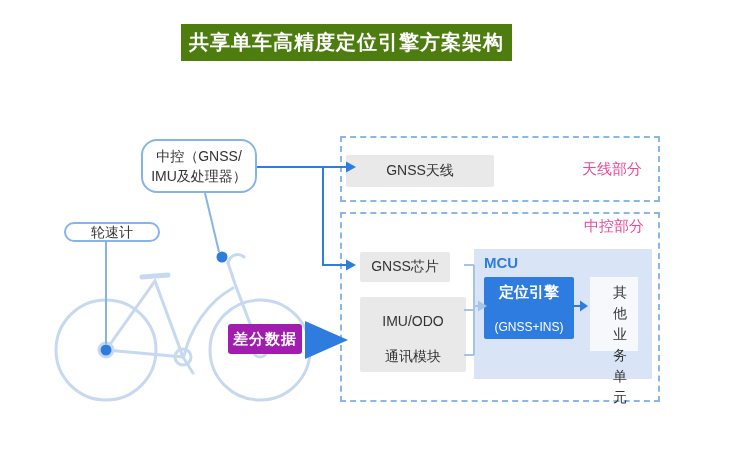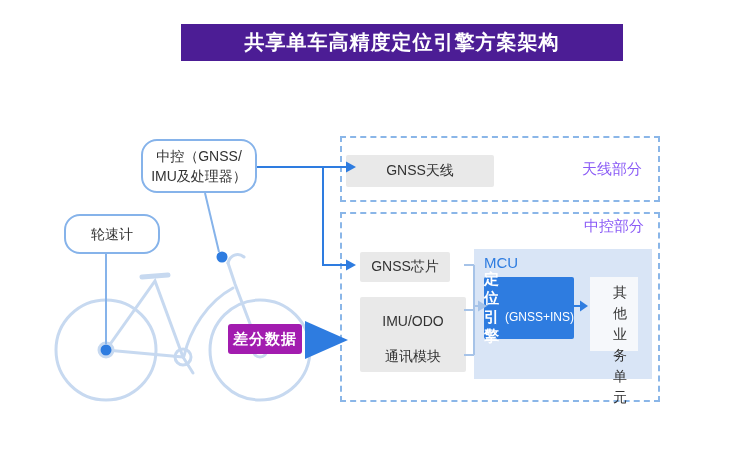--- a/index.html
+++ b/index.html
@@ -1,47 +1,47 @@
 <!DOCTYPE html>
 <html><head>
 <meta charset="utf-8">
 <style>
   *{margin:0;padding:0;box-sizing:border-box}
   html,body{background:#fff}
   body{font-family:"Liberation Sans","DejaVu Sans",sans-serif;color:#333}
   .stage{position:relative;width:750px;height:462px;background:#fff;overflow:hidden}
   .stage svg{position:absolute;left:0;top:0;pointer-events:none}
 
-  .banner{position:absolute;left:181px;top:24px;width:442px;height:37px;background:#4c1d95;color:#fff;
+  .banner{position:absolute;left:181px;top:24px;width:331px;height:37px;background:#4d7c0f;color:#fff;
           font-size:20px;font-weight:bold;letter-spacing:1px;display:flex;align-items:center;justify-content:center}
 
   .callout{position:absolute;background:#fff;border:2px solid #86b3ea;border-radius:16px;
            display:flex;flex-direction:column;align-items:center;justify-content:center;
            font-size:14px;color:#333;text-align:center;line-height:1.45}
   .cc-box{left:141px;top:139px;width:116px;height:54px}
-  .ws-box{left:64px;top:214px;width:96px;height:40px}
+  .ws-box{left:64px;top:222px;width:96px;height:20px}
 
   .dashed{position:absolute;border:2px dashed #8ab6e8;background:transparent}
   .antenna{left:340px;top:136px;width:320px;height:66px}
   .control{left:340px;top:212px;width:320px;height:190px}
-  .seclabel{position:absolute;font-size:15px;color:#8b5cf6}
+  .seclabel{position:absolute;font-size:15px;color:#ec4899}
   .antenna-label{right:16px;top:0;height:62px;display:flex;align-items:center}
   .control-label{right:14px;top:3px}
 
   .graybox{position:absolute;background:#e9e9e9;color:#333;font-size:14px;border-radius:2px;
            display:flex;align-items:center;justify-content:center}
   .gnss-antenna{left:4px;top:17px;width:148px;height:32px}
   .chip{left:18px;top:38px;width:90px;height:30px}
   .imu{left:18px;top:83px;width:106px;height:48px}
   .comm{left:18px;top:128px;width:106px;height:30px}
 
   .mcu{position:absolute;left:132px;top:35px;width:178px;height:130px;background:#d9e5f6}
-  .mcu-label{position:absolute;left:10px;top:5px;color:#2e7ce0;font-size:15px;font-weight:400}
+  .mcu-label{position:absolute;left:10px;top:5px;color:#2e7ce0;font-size:15px;font-weight:700}
   .engine{position:absolute;left:10px;top:28px;width:90px;height:62px;background:#2e7ce0;color:#fff;border-radius:2px;
-          display:flex;flex-direction:row;align-items:center;justify-content:center;text-align:left}
+          display:flex;flex-direction:column;align-items:center;justify-content:center;text-align:left}
   .engine .l1{font-size:15px;font-weight:bold}
   .engine .l2{font-size:12px;margin-top:18px}
   .other-unit{position:absolute;left:116px;top:28px;width:48px;height:74px;background:#f6f8fb;
               font-size:14px;line-height:1.5;text-align:center;padding:5px 23px;word-break:break-all}
 
   .diff-tag{position:absolute;left:228px;top:324px;width:74px;height:30px;background:#a21caf;color:#fff;
             font-size:15px;font-weight:bold;letter-spacing:1px;border-radius:3px;
             display:flex;align-items:center;justify-content:center}
 </style>
 </head>

